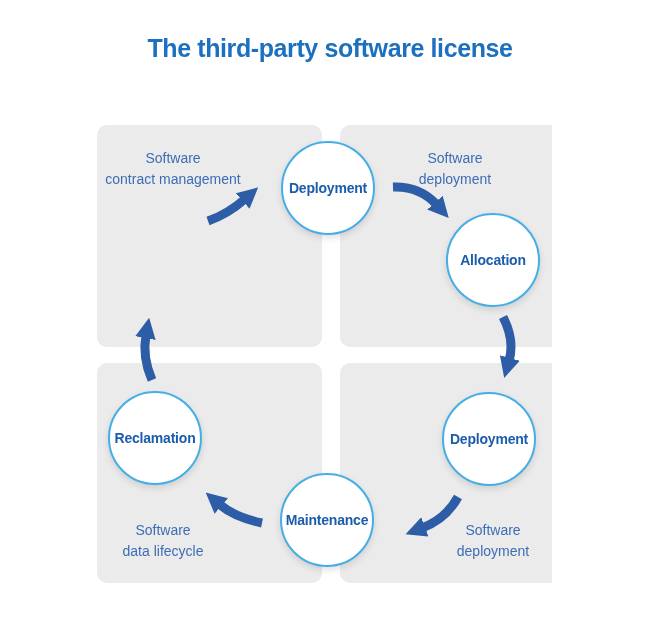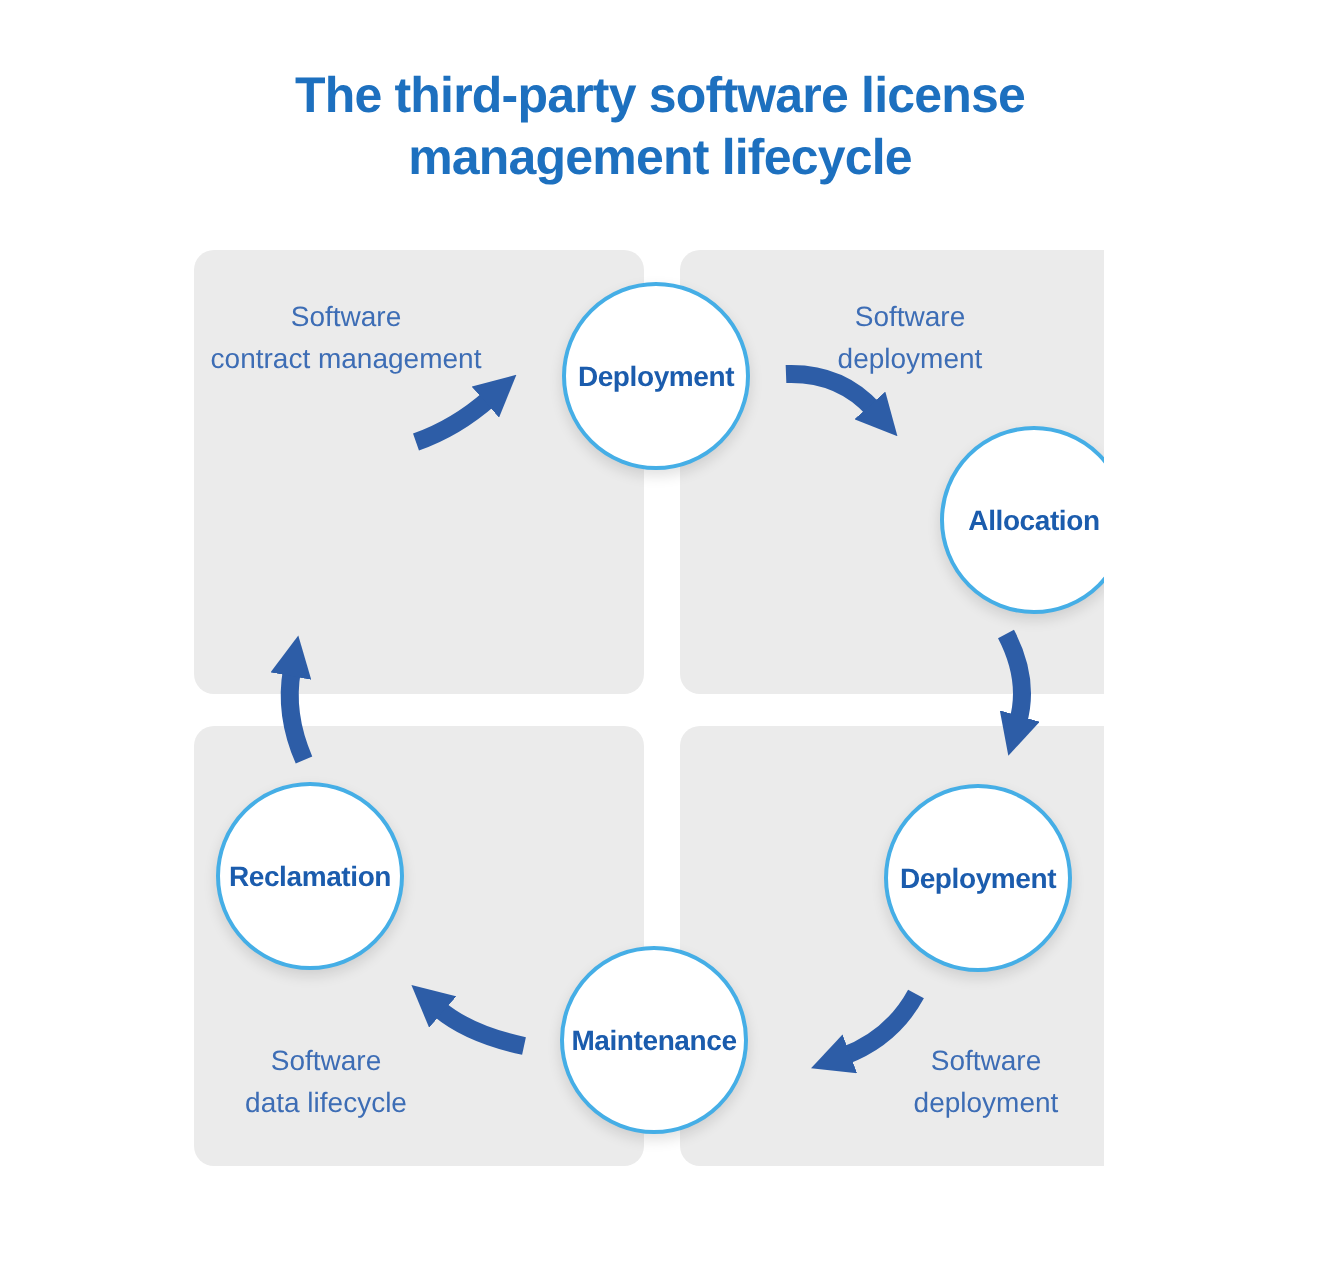--- a/index.html
+++ b/index.html
@@ -77,32 +77,32 @@
     display: flex;
     align-items: center;
     justify-content: center;
     text-align: center;
     font-weight: bold;
     font-size: 14px;
     letter-spacing: -0.2px;
     color: var(--stage-color, #1b5cad);
   }
   #st-requisition { left: 281px; top: 141px; }
-  #st-allocation  { left: 470px; top: 213px; align-items: center; }
+  #st-allocation  { left: 446px; top: 213px; align-items: center; }
   #st-deployment  { left: 442px; top: 392px; }
   #st-maintenance { left: 280px; top: 473px; }
   #st-reclamation { left: 108px; top: 391px; }
   #st-end-of-life { left: 115px; top: 213px; }
 </style>
 </head>
 <body>
 
 <div class="canvas">
 
-  <h1 class="title"><span>The third-party software license</span><br><span>management lifecycle</span></h1>
+  <h1 class="title"><span>The third-party software license</span><br></h1>
 
   <div class="panel tl"></div>
   <div class="panel tr"></div>
   <div class="panel bl"></div>
   <div class="panel br"></div>
 
   <div class="side-label" id="lbl-contract"><span>Software</span><br><span>contract management</span></div>
 
   <div class="side-label" id="lbl-entitlement"><span>Software</span><br><span>deployment</span></div>
 

